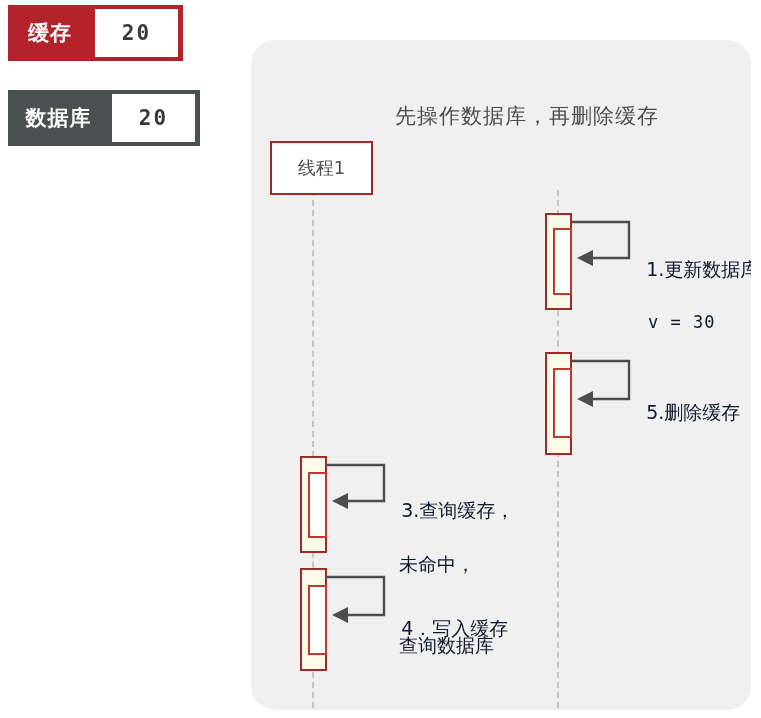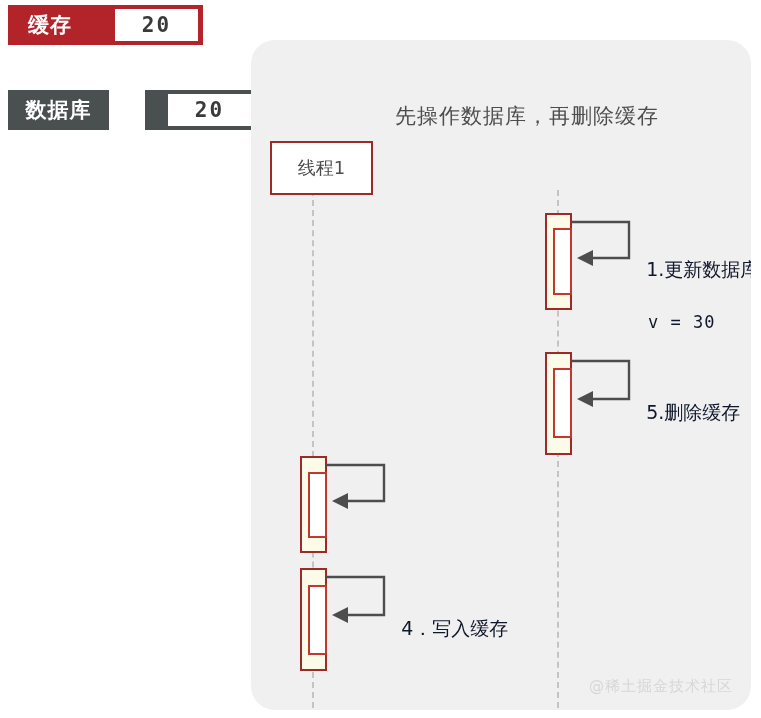--- a/index.html
+++ b/index.html
@@ -14,21 +14,21 @@
     overflow: hidden;
     font-family: "DejaVu Sans", "Liberation Sans", sans-serif;
     -webkit-font-smoothing: antialiased;
   }
 
   
   .badge {
     position: absolute;
     display: flex;
     align-items: stretch;
-    height: 40px;
+    height: 56px;
   }
   .badge-label {
     display: flex;
     align-items: center;
     justify-content: center;
     color: #ffffff;
     font-size: 21px;
     font-weight: 700;
     letter-spacing: 1px;
     padding: 0 11px;
@@ -47,34 +47,32 @@
     font-family: "DejaVu Sans Mono", "Liberation Mono", monospace;
     font-size: 21px;
     font-weight: 700;
     letter-spacing: 2px;
     width: 83px;
     height: 100%;
     display: flex;
     align-items: center;
     justify-content: center;
     box-sizing: border-box;
-    margin-left: 20px;
   }
 
   #badge-cache {
     left: 8px;
     top: 5px;
   }
   #badge-cache .badge-label { background: #b2232a; width: 84px; }
   #badge-cache .badge-value-wrap { background: #b2232a; }
 
   #badge-db {
     left: 8px;
     top: 90px;
-    gap: 36px;
   }
   #badge-db .badge-label { background: #4a4f4f; width: 101px; }
   #badge-db .badge-value-wrap { background: #4a4f4f; }
 
   
   #diagram-panel {
     position: absolute;
     left: 251px;
     top: 40px;
     width: 500px;
@@ -230,25 +228,29 @@
   <div class="step-note" style="left:371px; top:332px;">
     <span>5.删除缓存</span>
   </div>
 
   <div class="activation-outer" style="left:49px; top:416px; height:97px;"></div>
   <div class="activation-inner" style="left:57px; top:432px; height:66px;"></div>
   <svg class="selfcall" style="left:73px; top:421px;" width="70" height="52" viewBox="0 0 70 52">
     <path d="M 2 4 L 60 4 L 60 40 L 22 40"></path>
     <polygon points="24,32 24,48 8,40"></polygon>
   </svg>
+  <div class="step-note" style="left:126px; top:430px;">
+    <span>3.查询缓存，</span>
+    <span class="sub-line" style="padding-left:22px;">未命中，</span>
+    <span class="sub-line" style="padding-left:22px;">查询数据库</span>
+  </div>
 
   <div class="activation-outer" style="left:49px; top:528px; height:103px;"></div>
   <div class="activation-inner" style="left:57px; top:545px; height:70px;"></div>
   <svg class="selfcall" style="left:73px; top:533px;" width="70" height="55" viewBox="0 0 70 55">
     <path d="M 2 4 L 60 4 L 60 42 L 22 42"></path>
     <polygon points="24,34 24,50 8,42"></polygon>
   </svg>
   <div class="step-note" style="left:126px; top:548px;">
     <span>4．写入缓存</span>
   </div>
 
-  <div id="watermark">@稀土掘金技术社区</div>
 </div>
 
 </body></html>

